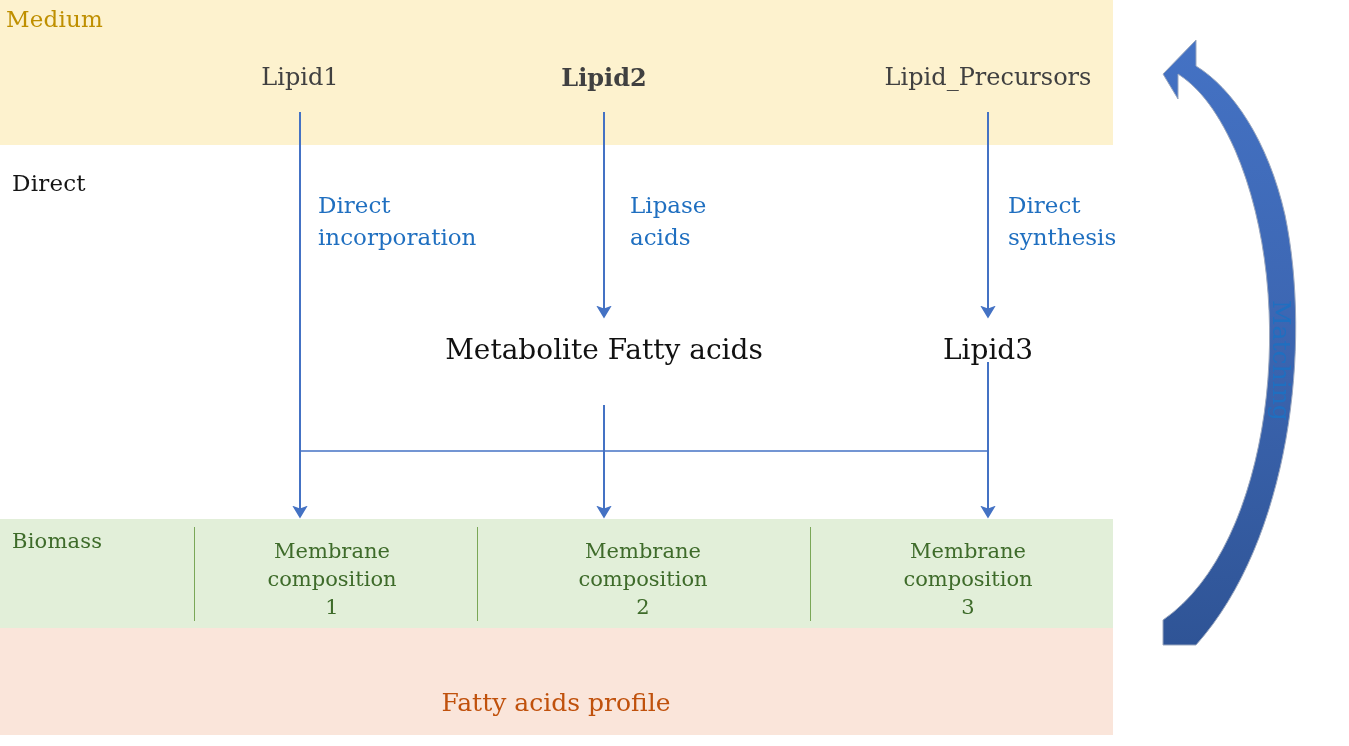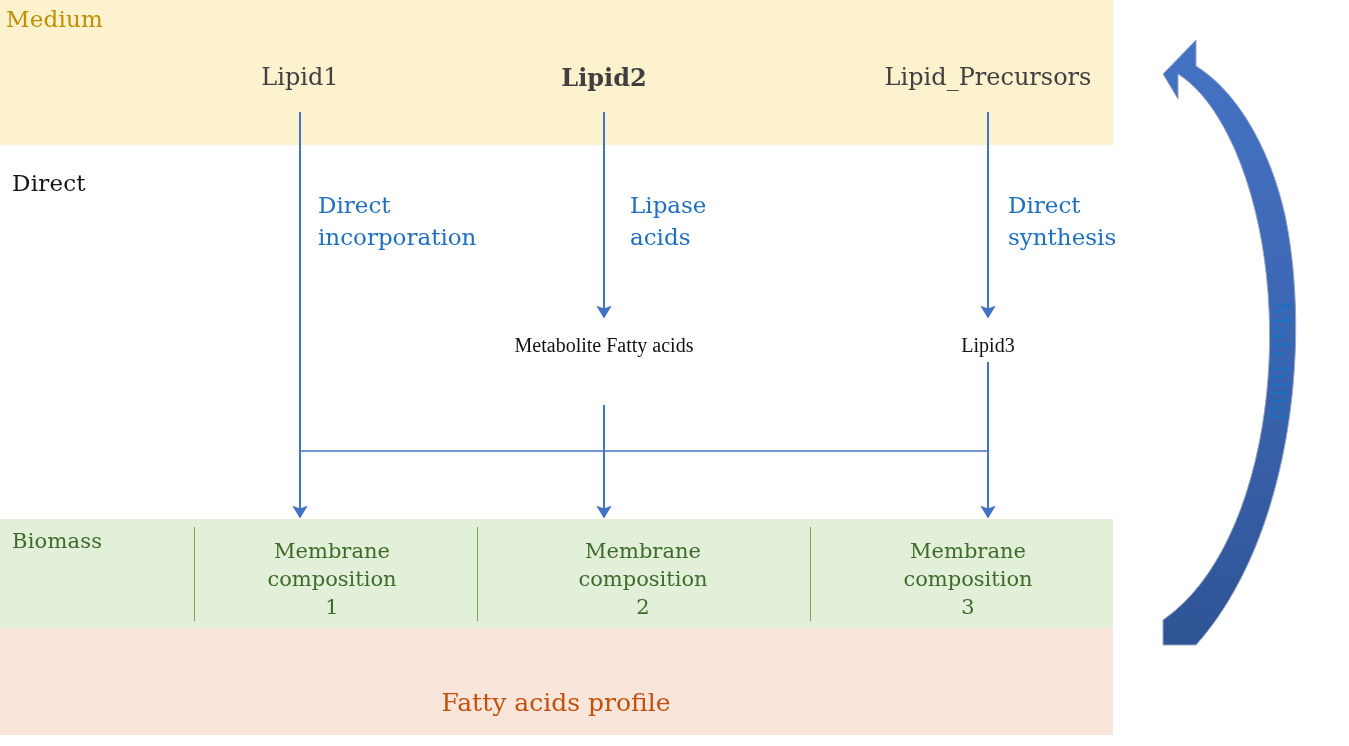--- a/index.html
+++ b/index.html
@@ -40,26 +40,25 @@
     text-align:center;
   }
   #node-lipid1{left:300px;top:63px;}
   #node-lipid2{left:604px;top:63px;font-weight:bold;}
   #node-lipid-precursors{left:988px;top:63px;}
 
   
   .cyto-node{
     position:absolute;
     color:#111111;
-    font-size:20px;
+    font-size:28px;
     white-space:nowrap;
     transform:translateX(-50%);
     text-align:left;
     line-height:1.30;
-    font-family:Liberation Serif, serif;
   }
   #node-metabolite{left:604px;top:332px;}
   #node-lipid3{left:988px;top:332px;}
 
   
   .process-label{
     position:absolute;
     color:#1F6FC0;
     font-size:23px;
     line-height:1.38;

